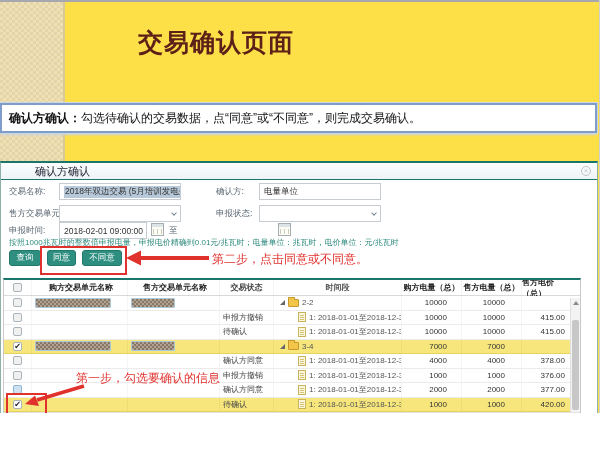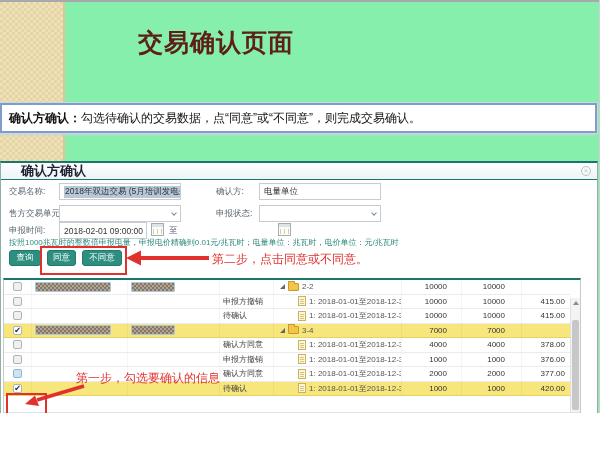--- a/index.html
+++ b/index.html
@@ -1,37 +1,37 @@
 <!DOCTYPE html>
 <html><head>
 <meta charset="utf-8">
 <style>
   html,body{margin:0;padding:0;background:#ffffff;}
   *{box-sizing:border-box;}
-  #canvas{position:relative;width:600px;height:413px;background:#86efac;overflow:hidden;
+  #canvas{position:relative;width:600px;height:413px;background:#fde047;overflow:hidden;
           font-family:"Liberation Sans","DejaVu Sans",sans-serif;border-right:1px solid #cfcfcf;}
   .topline{position:absolute;left:0;top:0;width:600px;height:2px;background:#a7a7af;z-index:3;}
   .stripe{position:absolute;left:0;top:2px;width:65px;height:447px;z-index:1;
           background:repeating-conic-gradient(#eee0b8 0% 25%, #e5d5a5 0% 50%) 0 0/6px 6px;
           border-right:2px solid #d9c795;}
   .stripe-br{position:absolute;left:588px;top:429px;width:12px;height:20px;z-index:2;
           background:repeating-conic-gradient(#eee0b8 0% 25%, #e5d5a5 0% 50%) 0 0/6px 6px;}
   .slide-title{position:absolute;left:138px;top:26px;z-index:2;color:#5c2018;
           font-family:"DejaVu Serif","Liberation Serif",serif;font-weight:bold;font-size:25px;letter-spacing:1px;}
   .callout{position:absolute;left:0;top:103px;width:597px;height:30px;background:#fff;z-index:2;
           border:2px solid #7f9dc9;box-shadow:0 0 0 1px #ccd7e6,0 3px 2px -1px #c9d2de;
           display:flex;align-items:center;padding-left:7px;font-size:12px;color:#111;}
   .callout b{font-weight:bold;}
   
   .panel{position:absolute;left:0;top:161px;width:598px;height:270px;background:#fff;z-index:2;
          border:1px solid #8fb0a8;border-top:2px solid #1a756b;}
   .p-header{position:absolute;left:0;top:0;right:0;height:17px;
          background:linear-gradient(#fcfeff,#edf3f6);border-bottom:1px solid #1a756b;
          display:flex;align-items:center;}
-  .p-title{margin-left:20px;font-size:13px;font-weight:bold;color:#223;}
+  .p-title{margin-left:34px;font-size:11px;font-weight:normal;color:#223;}
   .p-close{position:absolute;right:6px;top:3px;width:10px;height:10px;border:1px solid #c3c3c3;
          border-radius:50%;color:#c0c0c0;font-size:7px;line-height:8px;text-align:center;}
   .flabel{position:absolute;font-size:8.5px;color:#5a6672;}
   .sel,.inp{position:absolute;height:17px;border:1px solid #c6ccd2;background:#fff;font-size:8.5px;
          color:#333;display:flex;align-items:center;padding:0 4px;overflow:hidden;white-space:nowrap;}
   .sel .chev{position:absolute;right:4px;top:5px;width:4px;height:4px;border-right:1.5px solid #7a8a96;
          border-bottom:1.5px solid #7a8a96;transform:rotate(45deg);}
   .sel-hl{background:#b7c8d8;padding:0 1px;}
   .cal{position:absolute;width:13px;height:13px;border:1px solid #a5adb3;
          background:linear-gradient(#dde4e8 0 3px,#fdfdf6 3px);}
@@ -146,20 +146,33 @@
     <span class="flabel" style="left:168px;top:62px;">至</span>
     <span class="cal" style="left:277px;top:60px;"></span>
 
     <div class="note">按照1000兆瓦时的整数倍申报电量，申报电价精确到0.01元/兆瓦时；电量单位：兆瓦时，电价单位：元/兆瓦时</div>
 
     <div class="btn" style="left:8px;width:32px;">查询</div>
     <div class="btn" style="left:46px;width:29px;">同意</div>
     <div class="btn" style="left:81px;width:40px;">不同意</div>
 
     <div class="grid">
+      <div class="ghead">
+        <span class="cell c-check">
+            <span class="cb"></span>
+          </span>
+        <span class="cell c-buyer" style="justify-content:center;">购方交易单元名称</span>
+        <span class="cell c-seller" style="justify-content:center;">售方交易单元名称</span>
+        <span class="cell c-status" style="justify-content:center;padding-left:0;">交易状态</span>
+        <span class="cell c-period" style="justify-content:center;">时间段</span>
+        <span class="cell c-buyq" style="justify-content:center;padding-right:0;">购方电量（总）</span>
+        <span class="cell c-sellq" style="justify-content:center;padding-right:0;">售方电量（总）</span>
+        <span class="cell c-price" style="justify-content:center;padding-right:0;">售方电价（总）</span>
+        <span class="hd-sp"></span>
+      </div>
       <div class="gbody">
           <div class="trow">
             <span class="cell c-check">
               <span class="cb"></span>
             </span>
             <span class="cell c-buyer">
               <span class="censor censor-buyer"></span>
             </span>
             <span class="cell c-seller">
               <span class="censor censor-seller"></span>

